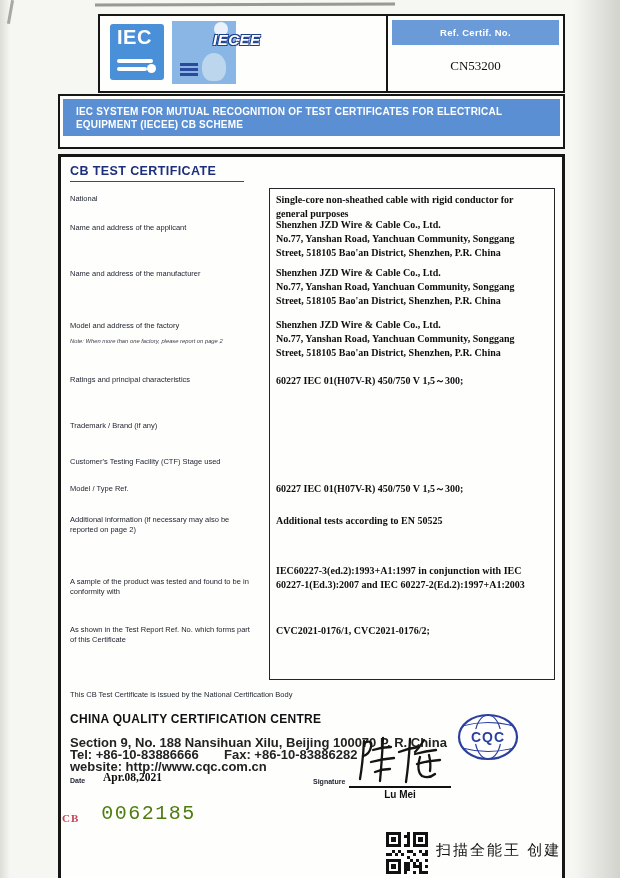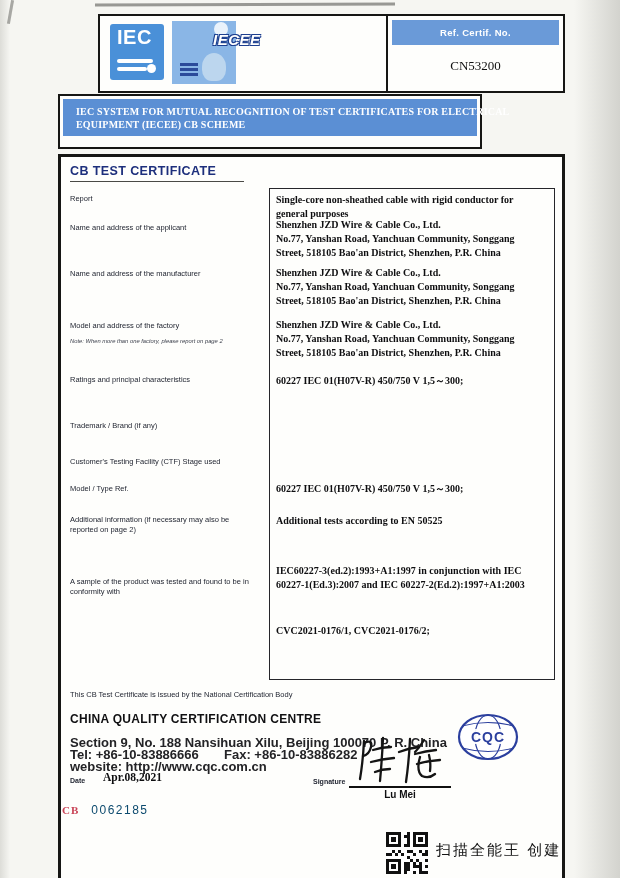--- a/index.html
+++ b/index.html
@@ -8,21 +8,21 @@
   .scan-right{position:absolute;top:0;right:0;width:46px;height:100%;
         background:linear-gradient(to right,rgba(120,120,112,0),rgba(120,120,112,.28));}
   .scan-left{position:absolute;top:0;left:0;width:10px;height:100%;
         background:linear-gradient(to right,rgba(120,120,112,.20),rgba(120,120,112,0));}
   .artifact-top{position:absolute;left:95px;top:3px;width:300px;height:3px;background:#3a3a36;opacity:.5;transform:rotate(-.2deg);}
   .artifact-corner{position:absolute;left:9px;top:0;width:3px;height:24px;background:#4a4a44;opacity:.45;transform:rotate(10deg);}
 
   .bx{position:absolute;background:#fefefc;border:2.5px solid #161614;box-sizing:border-box;}
   .logos-box{left:58px;top:14px;width:325px;height:79px;margin-left:40px;}
   .ref-box{left:386px;top:14px;width:179px;height:79px;}
-  .banner-box{left:58px;top:94px;width:424px;height:55px;font-family:Liberation Serif, serif;}
+  .banner-box{left:58px;top:94px;width:507px;height:55px;}
   .main-box{left:58px;top:154px;width:507px;height:757px;border-width:3px;}
 
   
   .iec-tile{position:absolute;left:10px;top:8px;width:54px;height:56px;background:#4a90d8;border-radius:3px;}
   .iec-text{position:absolute;left:7px;top:2px;color:#fff;font-weight:bold;font-size:20px;letter-spacing:.5px;}
   .iec-bar1{position:absolute;left:7px;top:35px;width:36px;height:3.5px;background:#fff;border-radius:2px;}
   .iec-bar2{position:absolute;left:7px;top:43px;width:30px;height:3.5px;background:#fff;border-radius:2px;}
   .iec-dot{position:absolute;left:37px;top:40px;width:9px;height:9px;background:#fff;border-radius:50%;}
   .iecee-tile{position:absolute;left:72px;top:5px;width:64px;height:63px;background:#8ab6e6;}
   .iecee-glow{position:absolute;right:8px;top:1px;width:14px;height:14px;background:#e9f2fb;border-radius:50%;}
@@ -54,23 +54,23 @@
   .issuer-name{position:absolute;left:9px;top:555px;font-size:12px;font-weight:bold;letter-spacing:.3px;color:#101012;}
   .issuer-line{position:absolute;left:9px;font-size:13px;font-weight:bold;color:#232326;}
   .date-label{position:absolute;left:9px;top:620px;font-size:7px;font-weight:bold;color:#232733;}
   .date-value{position:absolute;left:42px;top:614px;font-family:"Liberation Serif",serif;font-weight:bold;font-size:11.5px;color:#0e0e10;}
   .sig-label{position:absolute;left:252px;top:621px;font-size:7px;font-weight:bold;color:#232733;}
   .sig-script{position:absolute;left:293px;top:578px;}
   .sig-line{position:absolute;left:288px;top:629px;width:102px;border-top:2px solid #101010;}
   .sig-name{position:absolute;left:288px;top:632px;width:102px;text-align:center;font-weight:bold;font-size:10px;color:#101012;}
   .cqc-logo{position:absolute;left:396px;top:556px;}
 
-  .stamp{position:absolute;left:62px;top:804px;display:flex;align-items:flex-end;gap:12px;}
+  .stamp{position:absolute;left:62px;top:804px;display:flex;align-items:flex-end;gap:22px;}
   .stamp-prefix{font-family:"Liberation Serif",serif;font-weight:bold;font-size:11px;color:#c94356;letter-spacing:1px;}
-  .stamp-number{font-family:Liberation Sans, sans-serif;font-size:12px;color:#0c4a6e;letter-spacing:1.5px;line-height:1;}
+  .stamp-number{font-family:Liberation Mono, monospace;font-size:20px;color:#4d7c0f;letter-spacing:1.5px;line-height:1;}
   .qr{position:absolute;left:386px;top:832px;width:42px;height:42px;}
   .watermark-text{position:absolute;left:436px;top:841px;font-size:15px;color:#141414;letter-spacing:2px;}
 </style>
 </head>
 <body>
 
 <div class="page">
   <div class="scan-left"></div>
   <div class="scan-right"></div>
   <div class="artifact-top"></div>
@@ -100,31 +100,32 @@
 
   <div class="bx banner-box">
     <div class="banner-blue">
       <div class="banner-text">IEC SYSTEM FOR MUTUAL RECOGNITION OF TEST CERTIFICATES FOR ELECTRICAL EQUIPMENT (IECEE) CB SCHEME</div>
     </div>
   </div>
 
   <div class="bx main-box">
     <div class="cert-title">CB TEST CERTIFICATE</div>
 
-    <div class="lbl" style="top:37px">Report</div>
+    <div class="lbl" style="top:37px">National</div>
     <div class="lbl" style="top:66px">Name and address of the applicant</div>
     <div class="lbl" style="top:112px">Name and address of the manufacturer</div>
     <div class="lbl" style="top:164px">Model and address of the factory</div>
     <div class="note" style="top:181px">Note: When more than one factory, please report on page 2</div>
     <div class="lbl" style="top:218px">Ratings and principal characteristics</div>
     <div class="lbl" style="top:264px">Trademark / Brand (if any)</div>
     <div class="lbl" style="top:300px">Customer's Testing Facility (CTF) Stage used</div>
     <div class="lbl" style="top:327px">Model / Type Ref.</div>
     <div class="lbl" style="top:358px">Additional information (if necessary may also be reported on page 2)</div>
     <div class="lbl" style="top:420px">A sample of the product was tested and found to be in conformity with</div>
+    <div class="lbl" style="top:468px">As shown in the Test Report Ref. No. which forms part of this Certificate</div>
 
     <div class="val-box">
       <div class="val" style="top:4px">Single-core non-sheathed cable with rigid conductor for general purposes</div>
       <div class="val" style="top:29px">Shenzhen JZD Wire &amp; Cable Co., Ltd.
 No.77, Yanshan Road, Yanchuan Community, Songgang Street, 518105 Bao'an District, Shenzhen, P.R. China</div>
       <div class="val" style="top:77px">Shenzhen JZD Wire &amp; Cable Co., Ltd.
 No.77, Yanshan Road, Yanchuan Community, Songgang Street, 518105 Bao'an District, Shenzhen, P.R. China</div>
       <div class="val" style="top:129px">Shenzhen JZD Wire &amp; Cable Co., Ltd.
 No.77, Yanshan Road, Yanchuan Community, Songgang Street, 518105 Bao'an District, Shenzhen, P.R. China</div>
       <div class="val" style="top:185px">60227 IEC 01(H07V-R) 450/750 V 1,5～300;</div>

